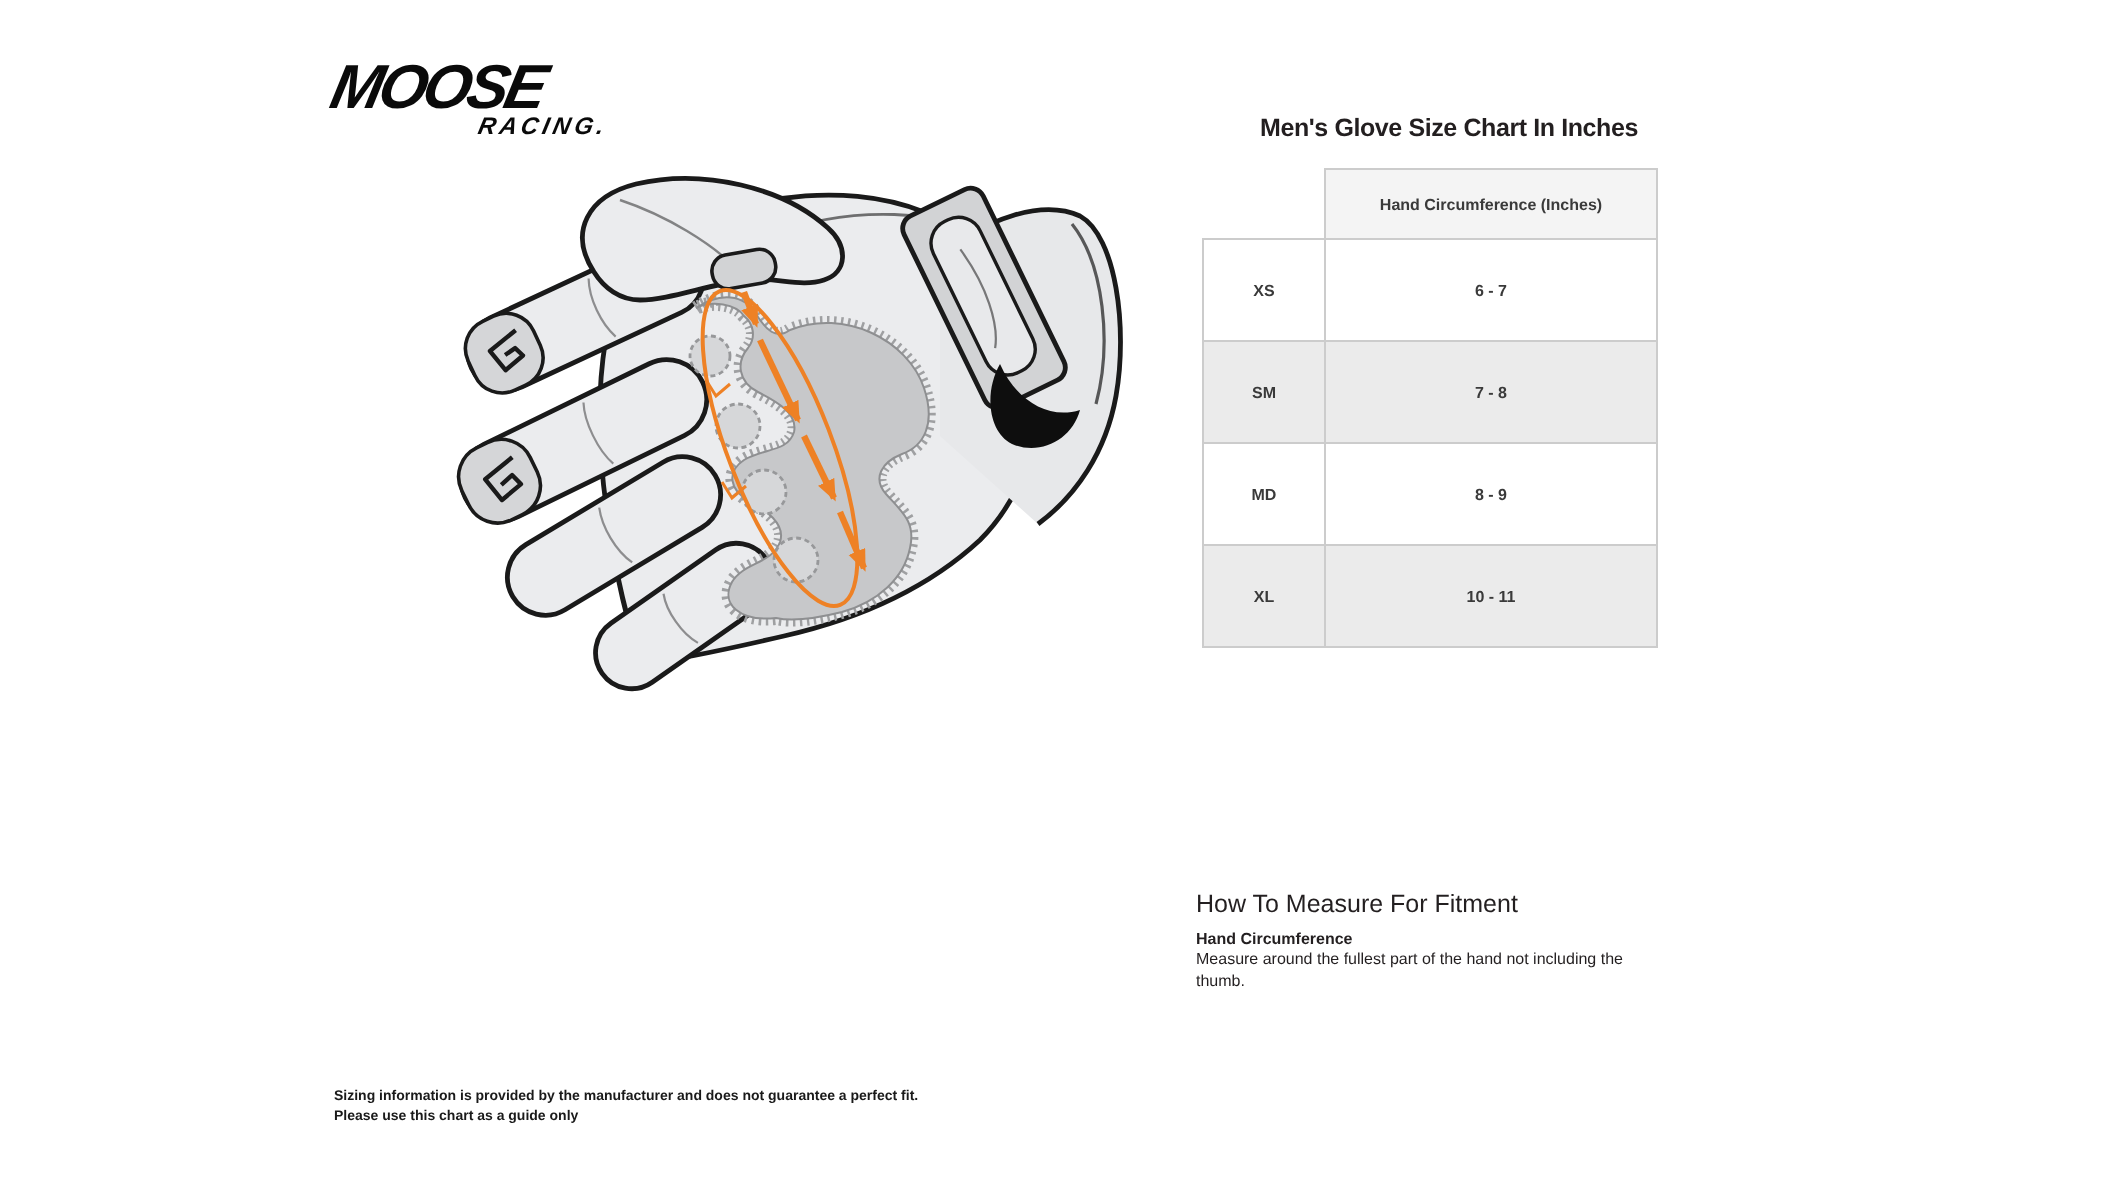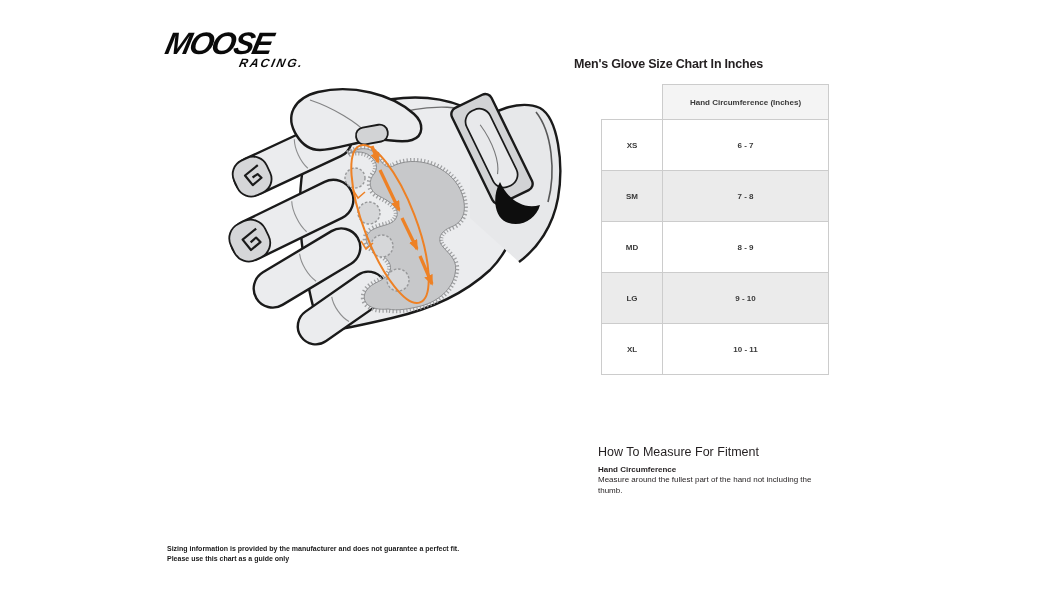--- a/index.html
+++ b/index.html
@@ -17,21 +17,21 @@
   }
   .logo-racing{
     font-weight:bold;font-style:italic;font-size:12px;letter-spacing:2px;
     color:#0a0a0a;text-align:right;margin-top:-2px;padding-right:2px;
     transform:skewX(-12deg);white-space:nowrap;
   }
   
   .glove-wrap{position:absolute;left:222px;top:78px;width:340px;height:320px;}
   
   .chart-title{
-    position:absolute;left:574px;top:57px;font-size:12.5px;font-weight:bold;
+    position:absolute;left:630px;top:57px;font-size:12.5px;font-weight:bold;
     letter-spacing:-0.2px;color:#231f20;
   }
   table.size-table{
     position:absolute;left:601px;top:84px;border-collapse:collapse;
     table-layout:fixed;font-size:8px;font-weight:bold;color:#3a3a3a;
   }
   table.size-table td{
     border:1px solid #cccccc;text-align:center;vertical-align:middle;
     padding:4px;
   }
@@ -165,24 +165,20 @@
   </tr>
   <tr class="datarow">
     <td class="col-size">SM</td>
     <td class="col-range">7 - 8</td>
   </tr>
   <tr class="datarow">
     <td class="col-size">MD</td>
     <td class="col-range">8 - 9</td>
   </tr>
   <tr class="datarow">
-    <td class="col-size">LG</td>
-    <td class="col-range">9 - 10</td>
-  </tr>
-  <tr class="datarow">
     <td class="col-size">XL</td>
     <td class="col-range">10 - 11</td>
   </tr>
 </tbody>
   </table>
 
 <div class="measure">
   <h2 class="measure-h">How To Measure For Fitment</h2>
   <p class="measure-sub">Hand Circumference</p>
   <p class="measure-body">Measure around the fullest part of the hand not including the thumb.</p>

